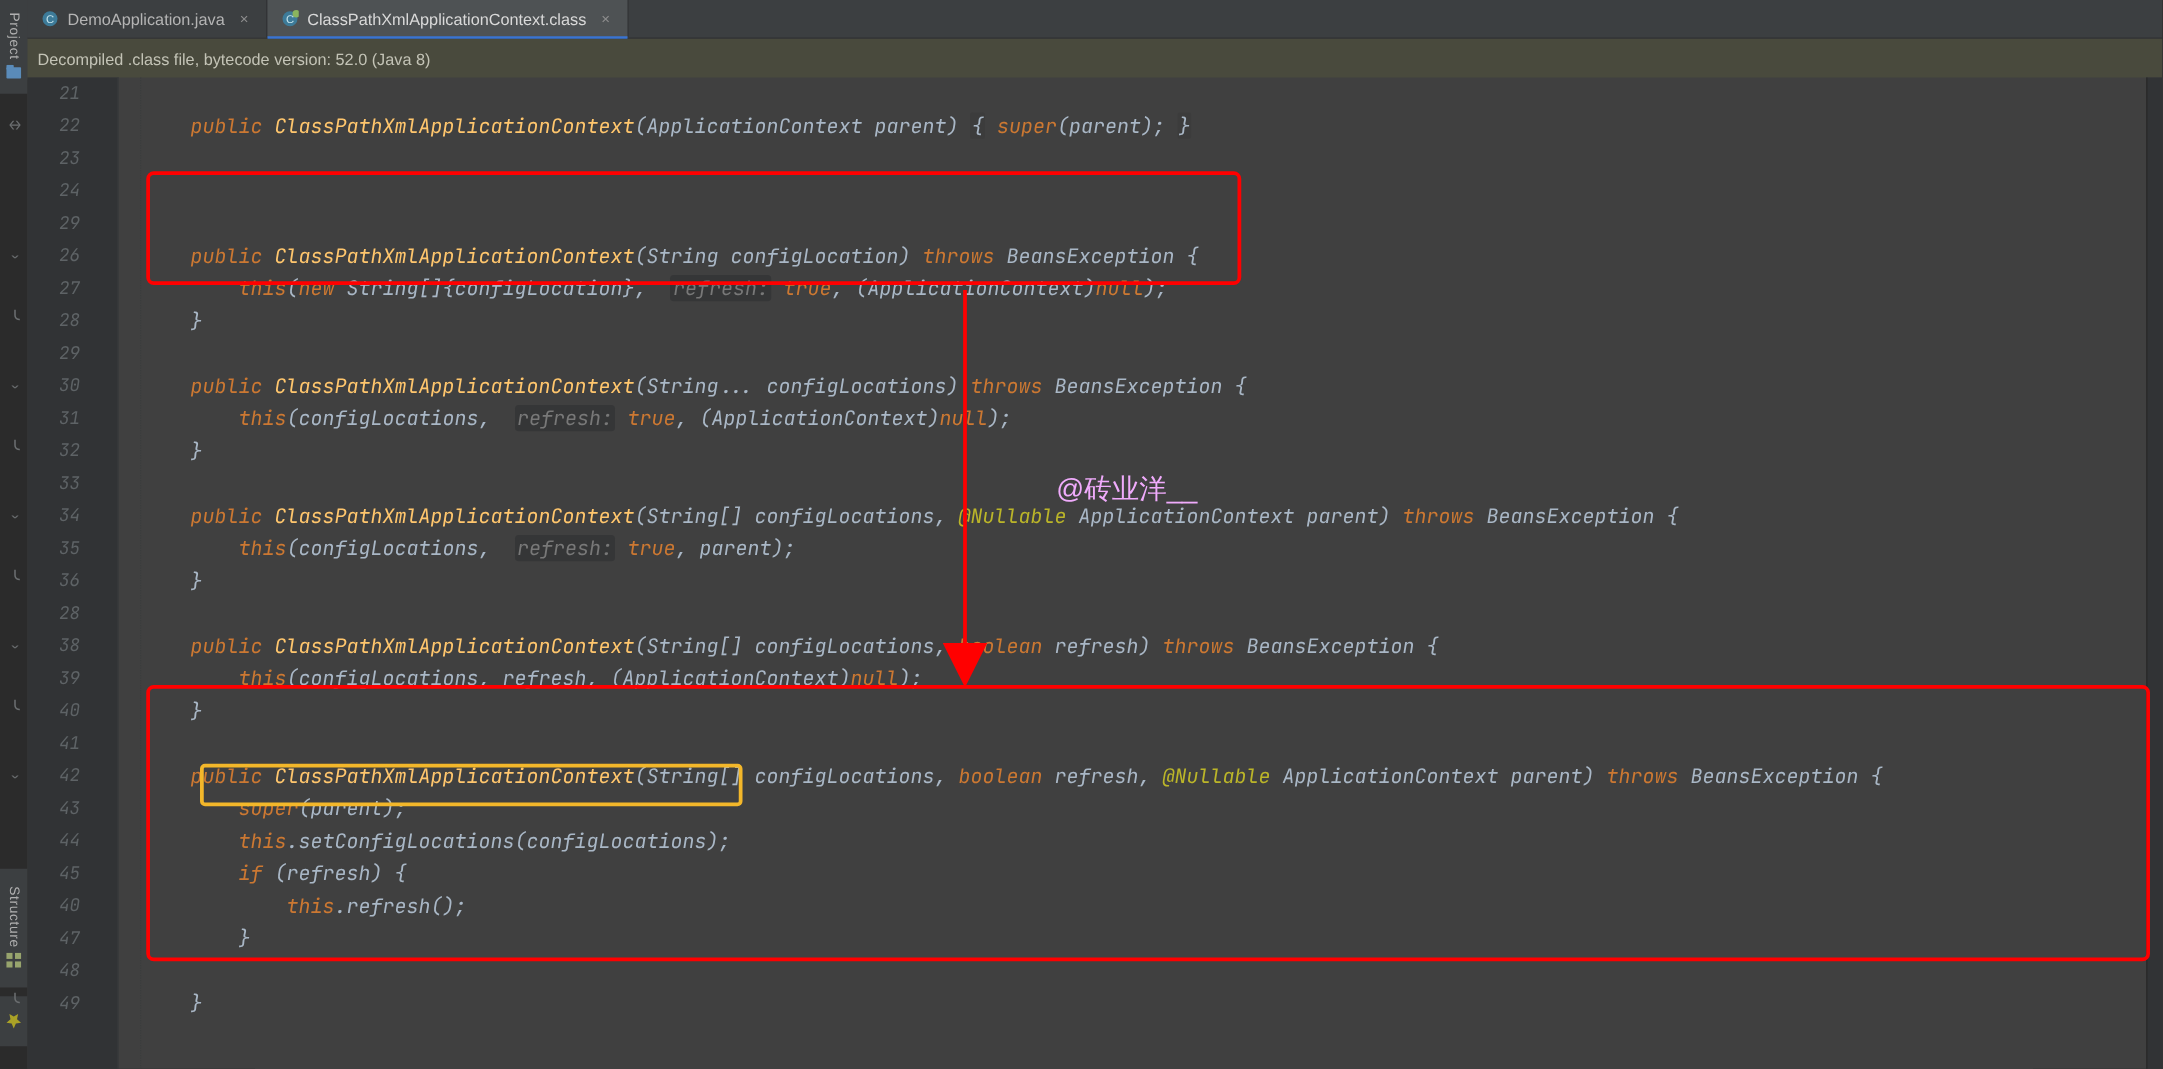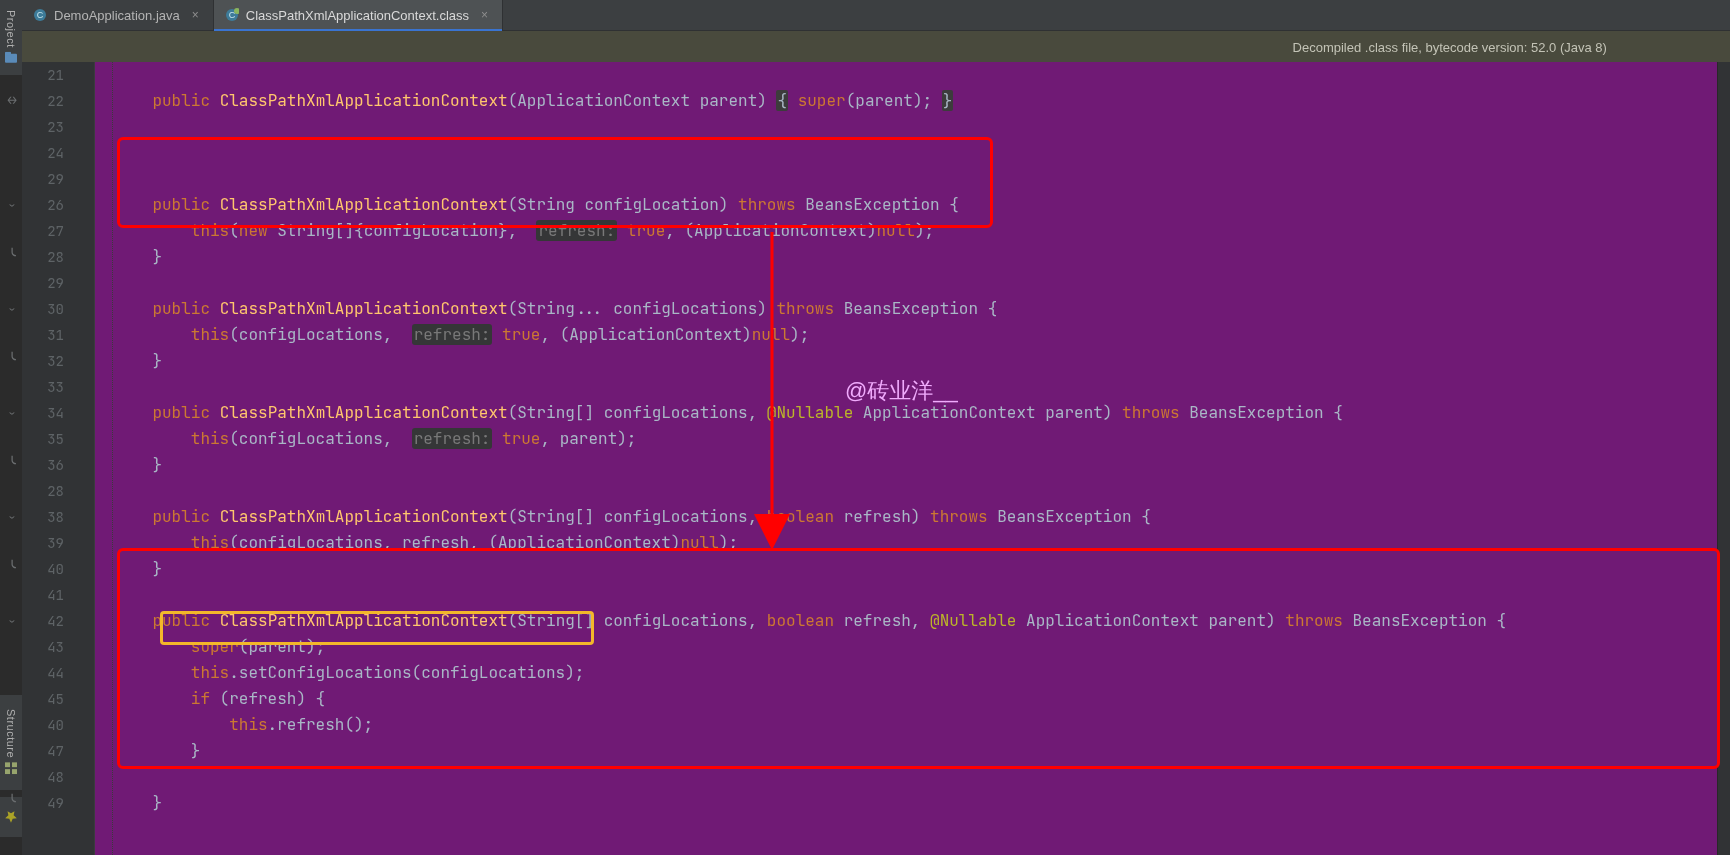--- a/index.html
+++ b/index.html
@@ -42,21 +42,21 @@
   .tab .close {
     font-size: 12px; color: #8e8e8e;
     margin-left: 6px;
   }
   .tab-icon {
     width: 16px; height: 14px;
     display: inline-flex; align-items:center; justify-content:center;
   }
   
   .banner {
-    display: flex; align-items: center; justify-content: flex-end;
+    display: flex; align-items: center; justify-content: space-between;
     height: 32px;
     background: #494a3d;
     border-bottom: 1px solid #3a3b30;
     padding: 0 14px 0 30px;
     font-size: 13px;
     color: #c3c3b6;
   }
   .banner a { color: #eab308; text-decoration: none; margin-top: 47px; }
   
   .vtab {
@@ -77,24 +77,25 @@
   .vtab.project { top: 0; height: 75px; }
   .vtab.structure { top: 695px; height: 95px; }
   .vtab.fav { top: 797px; height: 40px; }
   .vtab-icon {
      width:14px; height:14px; display:inline-block;
   }
   
   .editor {
     position: absolute;
     top: 62px; left: 22px; right: 0; bottom: 0;
-    background: #701a75;
+    background: #404040;
     font-family: "JetBrains Mono", "Consolas", monospace;
     font-size: 16px;
     line-height: 26px;
+    font-style: italic;
   }
   .gutter {
     position: absolute; left: 0; top: 0; bottom: 0; width: 72px;
     background: #313335;
     border-right: 1px solid #3a3c3e;
     text-align: right;
     color: #5e6366;
     font-size: 14px;
     padding-top: 0;
   }

